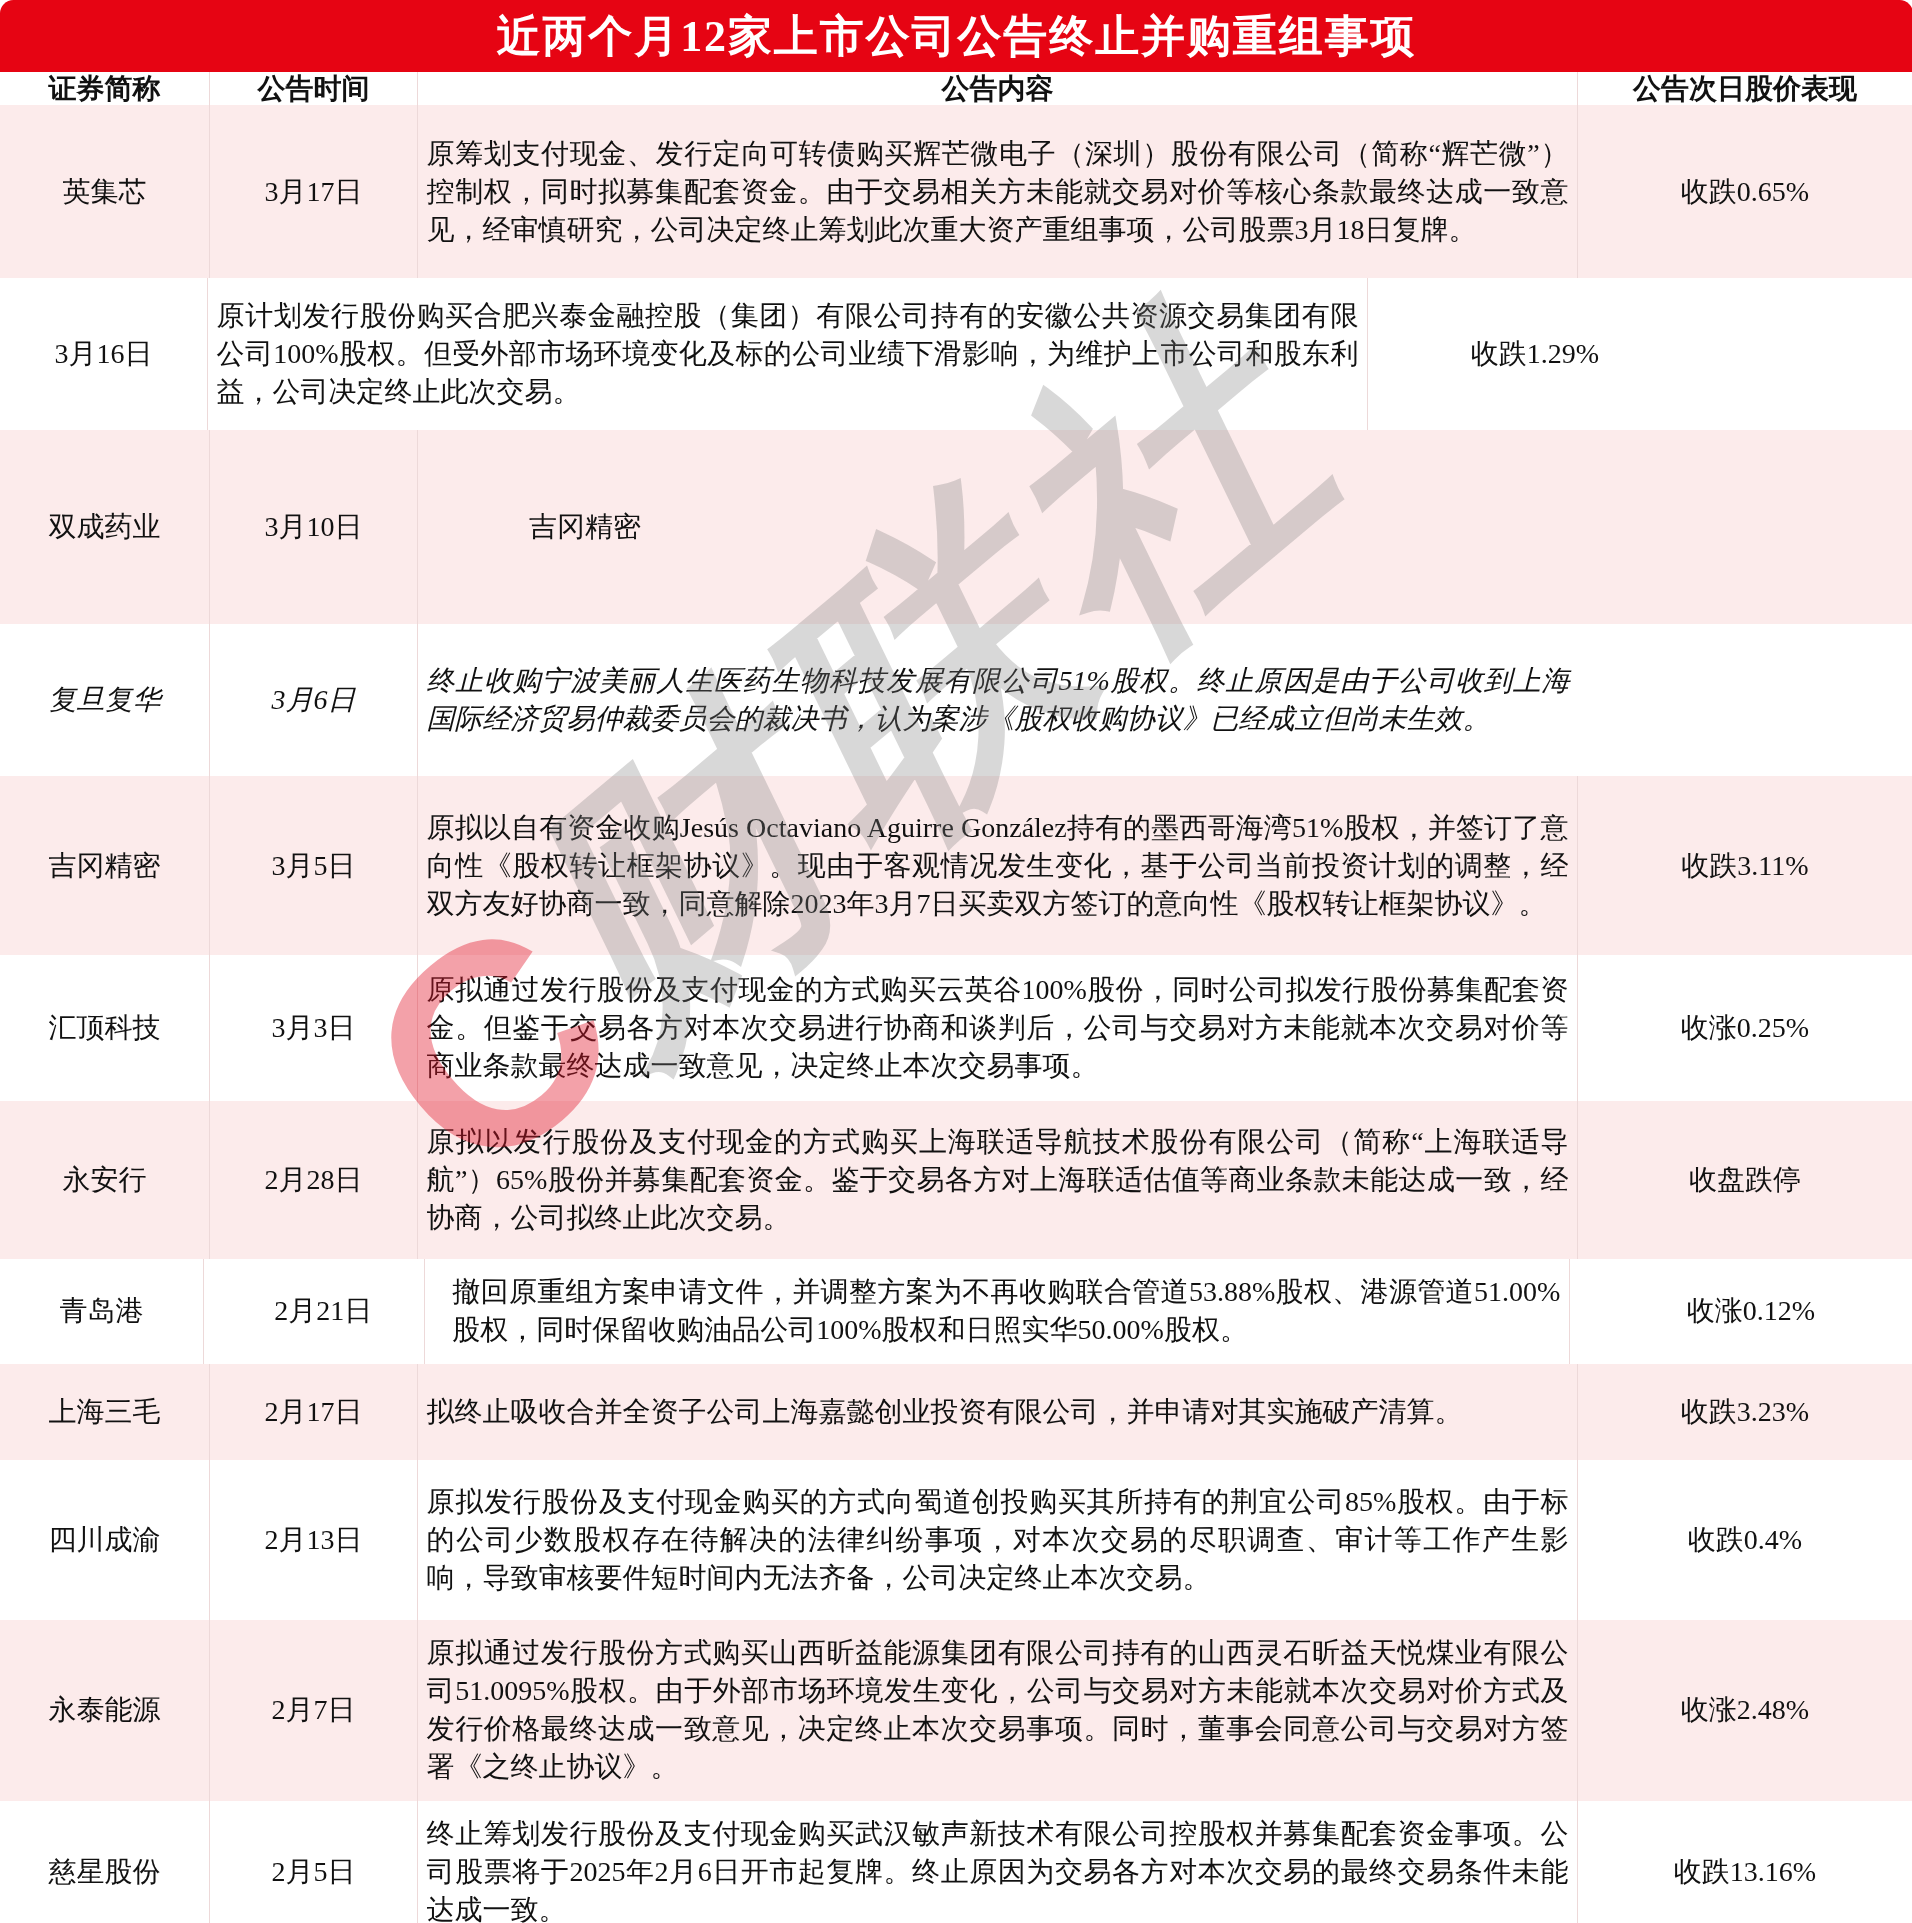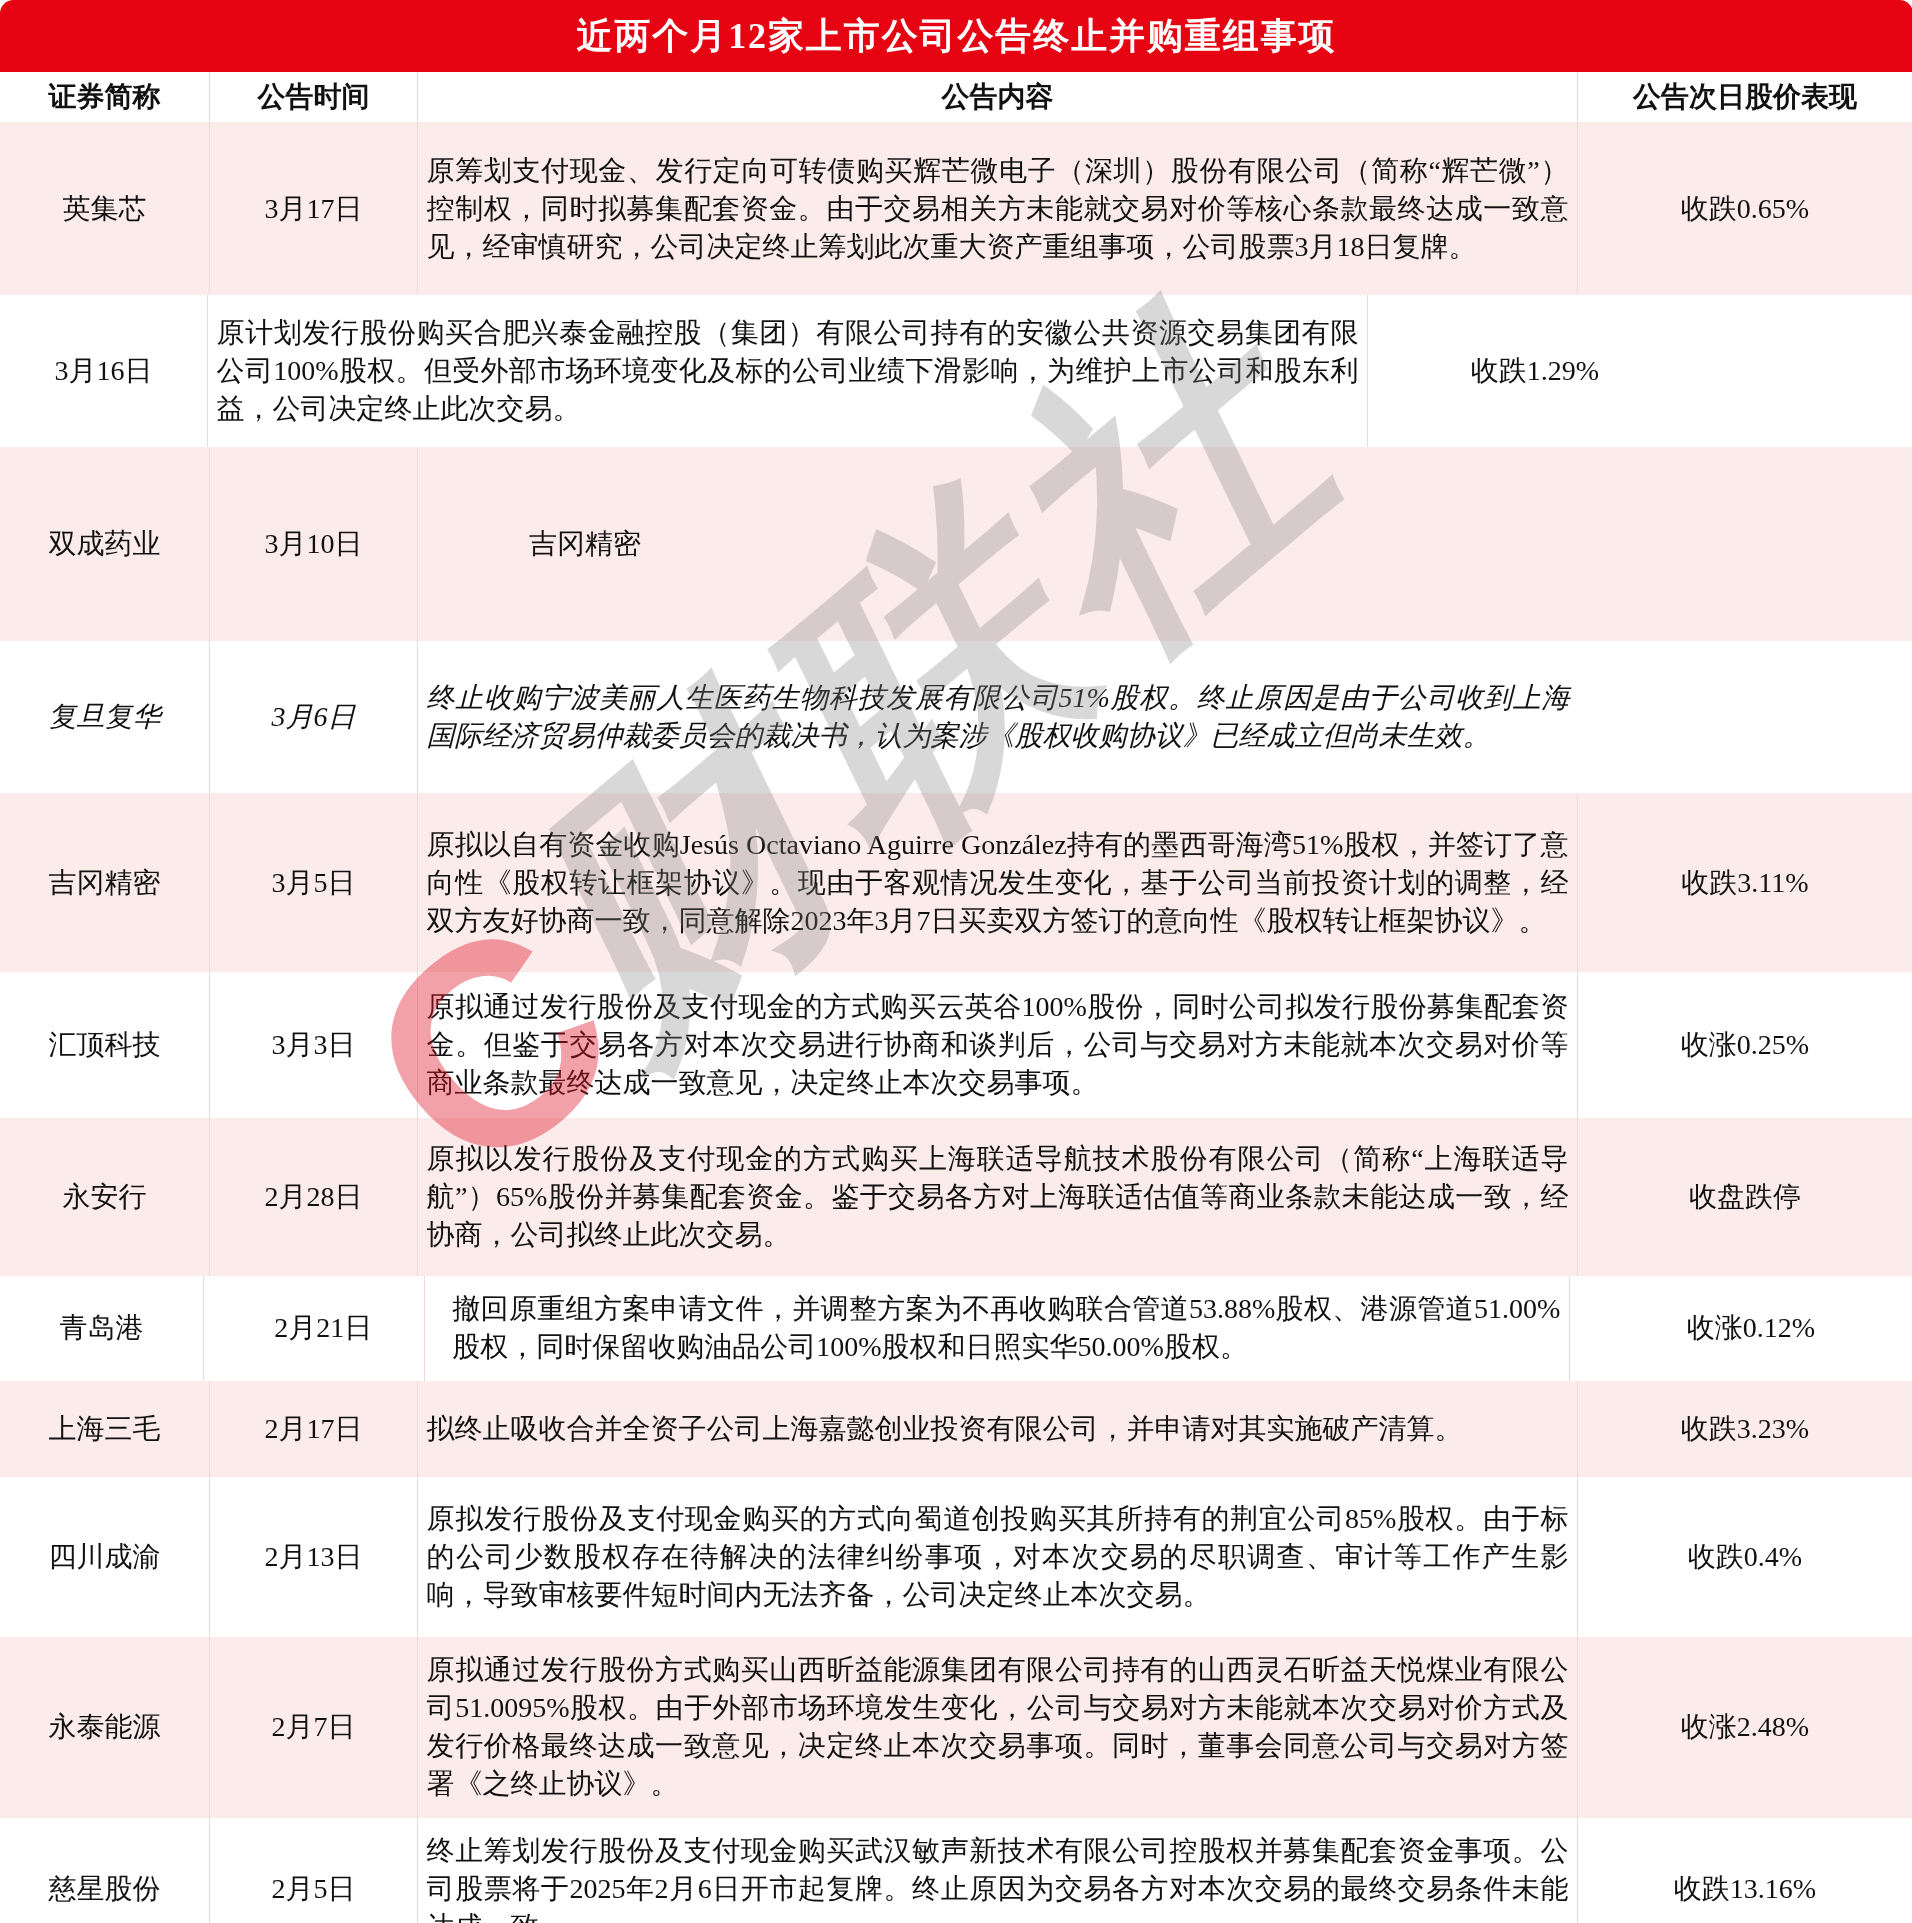--- a/index.html
+++ b/index.html
@@ -3,23 +3,23 @@
 <meta charset="utf-8">
 <style>
   html,body{margin:0;padding:0;background:#ffffff;}
   body{font-family:"Liberation Serif","DejaVu Serif",serif;color:#111;}
   .table-wrap{position:relative;width:1913px;height:1923px;background:#fff;overflow:hidden;}
 
   .title-bar{
     height:72px;background:#e60413;border-radius:13.4px 13.4px 0 0;
     display:flex;align-items:center;justify-content:center;
   }
-  .title-bar .title{color:#fff;font-size:36px;font-weight:bold;letter-spacing:1.9px;}
+  .title-bar .title{color:#fff;font-size:44px;font-weight:bold;letter-spacing:1.9px;}
 
-  .header-row{height:50px;display:flex;background:#fff;}
+  .header-row{height:33px;display:flex;background:#fff;}
   .cell{box-sizing:border-box;display:flex;align-items:center;border-right:1.9px solid #edd9d9;}
   .cell:last-child{border-right:none;}
   .c-name{width:210px;justify-content:center;text-align:center;}
   .c-date{width:208px;justify-content:center;text-align:center;}
   .c-content{width:1160px;padding:13.4px 7.6px;justify-content:flex-start;}
   .c-perf{width:334px;justify-content:center;text-align:center;}
 
   .header-row .cell{font-weight:bold;font-size:28px;justify-content:center;padding:0;}
 
   .rows{position:relative;z-index:1;}

